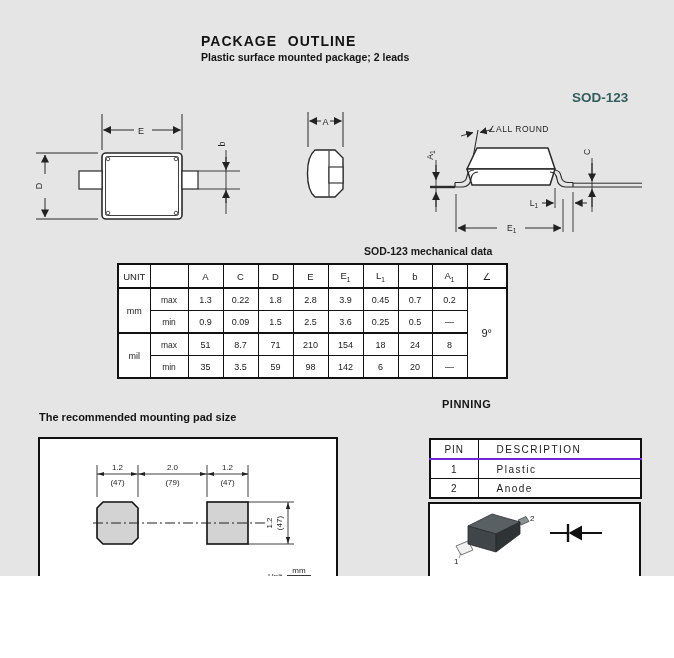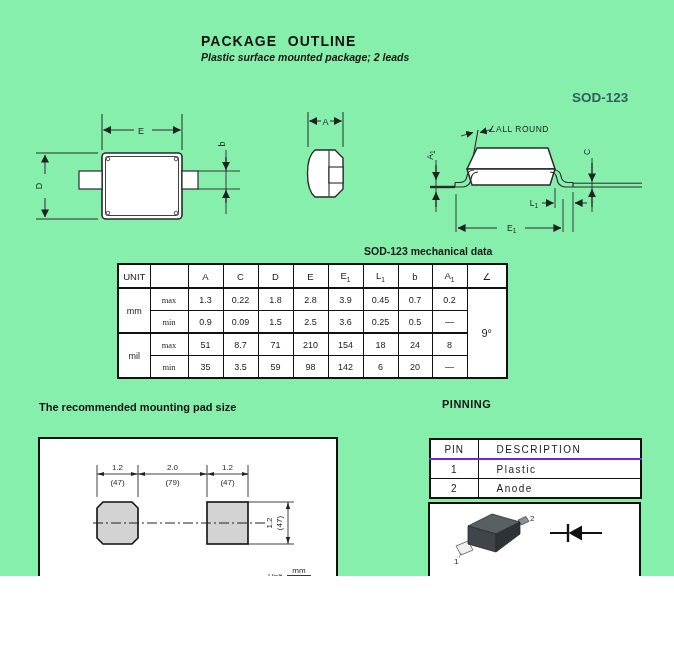--- a/index.html
+++ b/index.html
@@ -1,16 +1,16 @@
 <!DOCTYPE html>
 <html><head>
 <meta charset="utf-8">
 <style>
   html,body{margin:0;padding:0;background:#fff;}
-  #page{position:relative;width:674px;height:576px;background:#86efac;overflow:hidden;
+  #page{position:relative;width:674px;height:576px;background:#e5e5e5;overflow:hidden;
         font-family:"Liberation Sans","DejaVu Sans",sans-serif;color:#1a1a1a;}
   .abs{position:absolute;}
   .doc-title{font-size:14px;font-weight:bold;letter-spacing:1px;word-spacing:6px;color:#141414;}
   .doc-sub{font-size:10.5px;font-weight:bold;color:#141414;}
   .pkg-name{font-size:13.5px;font-weight:bold;}
   .sec-head{font-size:11px;font-weight:bold;color:#141414;}
   .mech-cap{font-size:10.5px;color:#1a1a1a;}
 
   svg text{font-family:"Liberation Sans","DejaVu Sans",sans-serif;fill:#1f1f1f;}
   .dim{font-size:9px;}
@@ -18,42 +18,42 @@
   .sub{font-size:6.5px;}
   .padlbl{font-size:8px;}
   .pinlbl{font-size:8px;}
 
   table.mech{border-collapse:collapse;table-layout:fixed;border:2px solid #111;background:#fff;}
   table.mech td{border:1px solid #111;text-align:center;vertical-align:middle;
                 height:21px;padding:0;font-size:9px;color:#1a1a1a;}
   table.mech tr.hdr td{height:22px;border-bottom:2px solid #111;font-size:9.5px;}
   table.mech tr.grp td{border-top:2px solid #111;}
   table.mech td.mm{font-size:9px;}
-  table.mech td.mx{font-size:8.5px;color:#2a2a2a;font-family:Liberation Serif, serif;}
+  table.mech td.mx{font-size:8.5px;color:#2a2a2a;}
   table.mech td.ang{font-size:11px;}
   table.mech sub{font-size:6.5px;}
 
   table.pinning{border-collapse:collapse;table-layout:fixed;border:2px solid #111;background:#fff;}
   table.pinning td{border:1px solid #111;height:18px;padding:0;font-size:10px;
                    color:#1a1a1a;letter-spacing:1px;}
   table.pinning tr.hdr td{border-bottom:2px solid #6d28d9;}
   table.pinning td.pin{text-align:center;}
   table.pinning td.desc{text-align:left;padding-left:18px;letter-spacing:1.5px;}
 
   #outline-box{border:2px solid #111;background:#fff;}
   .outline-cap{position:absolute;left:0;right:0;bottom:3px;text-align:center;
                font-size:8.5px;letter-spacing:.4px;color:#222;}
 </style>
 </head>
 <body>
 
 <div id="page">
 
   <div class="abs doc-title" style="left:201px;top:33px;">PACKAGE OUTLINE</div>
-  <div class="abs doc-sub" style="left:201px;top:51px;font-style:italic;">Plastic surface mounted package; 2 leads</div>
+  <div class="abs doc-sub" style="left:201px;top:51px;">Plastic surface mounted package; 2 leads</div>
   <div class="abs pkg-name" style="left:572px;top:90px;color:#335e5e;">SOD-123</div>
 
   <svg class="abs" style="left:30px;top:100px;" width="620" height="145" viewBox="0 0 620 145">
     <defs>
       <marker id="ar" viewBox="0 0 10 10" refX="9.5" refY="5" markerWidth="8" markerHeight="8" orient="auto">
         <path d="M0,0 L10,5 L0,10 z" fill="#222"></path>
       </marker>
     </defs>
     <g stroke="#2a2a2a" fill="none" stroke-width="1">
 
@@ -223,21 +223,21 @@
       <td>59</td>
       <td>98</td>
       <td>142</td>
       <td>6</td>
       <td>20</td>
       <td>—</td>
     </tr>
   </tbody>
     </table>
 
-  <div class="abs sec-head" style="left:39px;top:401px;">The recommended mounting pad size</div>
+  <div class="abs sec-head" style="left:39px;top:411px;">The recommended mounting pad size</div>
 
   <svg class="abs" style="left:38px;top:437px;" width="300" height="160" viewBox="0 0 300 160">
     <rect x="1" y="1" width="298" height="158" fill="#fff" stroke="#111" stroke-width="2"></rect>
     <g stroke="#2a2a2a" fill="none" stroke-width="0.9">
       <line x1="59" y1="28" x2="59" y2="60"></line>
       <line x1="100" y1="28" x2="100" y2="60"></line>
       <line x1="169" y1="28" x2="169" y2="60"></line>
       <line x1="210" y1="28" x2="210" y2="60"></line>
       <line x1="59" y1="37" x2="210" y2="37"></line>
       <line x1="210" y1="65" x2="256" y2="65"></line>

